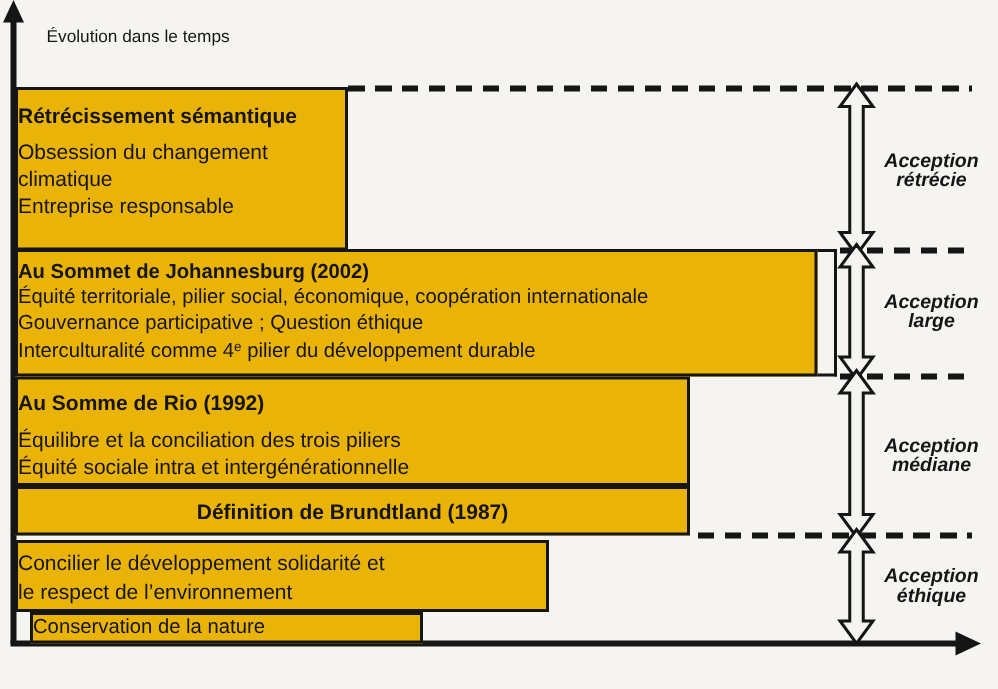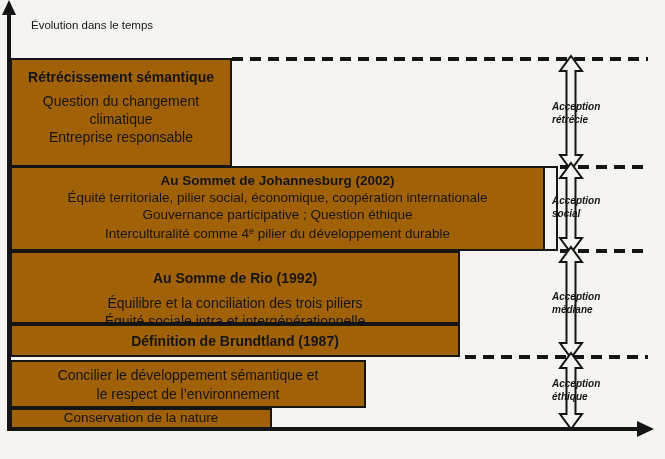--- a/index.html
+++ b/index.html
@@ -17,46 +17,46 @@
   .ylab{position:absolute;left:20px;top:19px;font-size:11.5px;margin-left:11px;}
   .xlab{position:absolute;left:507px;top:436px;font-style:italic;font-size:11.5px;margin-top:32px;}
   
   .dash{position:absolute;height:3.5px;
     background:repeating-linear-gradient(90deg,#151515 0 11px,transparent 11px 18px);}
   .d1{left:232px;top:57px;width:416px;}
   .d2{left:560px;top:165px;width:88px;}
   .d3{left:560px;top:249px;width:88px;}
   .d4{left:465px;top:355px;width:183px;}
   
-  .box{position:absolute;background:#a16207;border:2px solid #151515;box-sizing:border-box;
-    text-align:center;font-size:14px;}
+  .box{position:absolute;background:#eab308;border:2px solid #151515;box-sizing:border-box;
+    text-align:left;font-size:14px;}
   .b1{left:10px;top:58px;width:222px;height:109px;}
   .b1 .title{padding-top:9px;}
   .b1 .lines{margin-top:7px;line-height:18px;}
   .b2{left:10px;top:166px;width:535px;height:85px;font-size:13.5px;}
   .b2 .title{padding-top:4px;line-height:17px;}
   .b2 .lines{line-height:17px;}
   .b3{left:10px;top:251px;width:450px;height:73px;}
-  .b3 .title{padding-top:17px;line-height:17px;}
+  .b3 .title{padding-top:7px;line-height:17px;}
   .b3 .lines{margin-top:7px;line-height:18px;}
   .b4{left:10px;top:324px;width:450px;height:33px;display:flex;align-items:center;justify-content:center;}
   .b5{left:10px;top:360px;width:356px;height:48px;}
   .b5 .lines{padding-top:4px;line-height:19px;}
-  .b6{left:10px;top:408px;width:262px;height:21px;font-size:13.5px;line-height:16px;}
+  .b6{left:20px;top:408px;width:262px;height:21px;font-size:13.5px;line-height:16px;}
   .title{font-weight:bold;}
   .sup{font-size:9px;vertical-align:4px;}
   
   .bracket{position:absolute;left:545px;top:166px;width:13px;height:85px;box-sizing:border-box;
     border:2px solid #151515;border-left:none;background:transparent;}
   
   .arrow{position:absolute;left:559px;overflow:visible;}
   .a1{top:55px;}  .a2{top:162px;}  .a3{top:246px;}  .a4{top:352px;}
   
-  .acc{position:absolute;left:552px;width:76px;
-    font-style:italic;font-weight:bold;font-size:10px;line-height:13px;}
+  .acc{position:absolute;left:583px;width:76px;text-align:center;
+    font-style:italic;font-weight:bold;font-size:13px;line-height:13px;}
   .acc1{top:100px;} .acc2{top:194px;} .acc3{top:290px;} .acc4{top:377px;}
 </style>
 </head>
 <body>
 
 <div class="canvas">
 
   <div class="v-axis"></div>
   <div class="v-axis-head"></div>
   <div class="h-axis"></div>
@@ -65,21 +65,21 @@
   <div class="xlab">Étendue conceptuelle</div>
 
   <div class="dash d1"></div>
   <div class="dash d2"></div>
   <div class="dash d3"></div>
   <div class="dash d4"></div>
 
   <div class="box b1">
     <div class="title">Rétrécissement sémantique</div>
     <div class="lines">
-      <div>Question du changement</div>
+      <div>Obsession du changement</div>
       <div>climatique</div>
       <div>Entreprise responsable</div>
     </div>
   </div>
 
   <div class="box b2">
     <div class="title">Au Sommet de Johannesburg (2002)</div>
     <div class="lines">
       <div>Équité territoriale, pilier social, économique, coopération internationale</div>
       <div>Gouvernance participative ; Question éthique</div>
@@ -95,21 +95,21 @@
       <div>Équité sociale intra et intergénérationnelle</div>
     </div>
   </div>
 
   <div class="box b4">
     <div class="title">Définition de Brundtland (1987)</div>
   </div>
 
   <div class="box b5">
     <div class="lines">
-      <div>Concilier le développement sémantique et</div>
+      <div>Concilier le développement solidarité et</div>
       <div>le respect de l’environnement</div>
     </div>
   </div>
 
   <div class="box b6">
     <div>Conservation de la nature</div>
   </div>
 
   <svg class="arrow a1" width="24" height="116" viewBox="0 0 24 116">
     <polygon points="12,1 23,16 16.5,16 16.5,100 23,100 12,115 1,100 7.5,100 7.5,16 1,16" fill="#f5f4f0" stroke="#151515" stroke-width="2"></polygon>
@@ -123,21 +123,21 @@
   <svg class="arrow a4" width="24" height="78" viewBox="0 0 24 78">
     <polygon points="12,1 23,16 16.5,16 16.5,62 23,62 12,77 1,62 7.5,62 7.5,16 1,16" fill="#f5f4f0" stroke="#151515" stroke-width="2"></polygon>
   </svg>
 
   <div class="acc acc1">
     <div>Acception</div>
     <div>rétrécie</div>
   </div>
   <div class="acc acc2">
     <div>Acception</div>
-    <div>social</div>
+    <div>large</div>
   </div>
   <div class="acc acc3">
     <div>Acception</div>
     <div>médiane</div>
   </div>
   <div class="acc acc4">
     <div>Acception</div>
     <div>éthique</div>
   </div>
 

